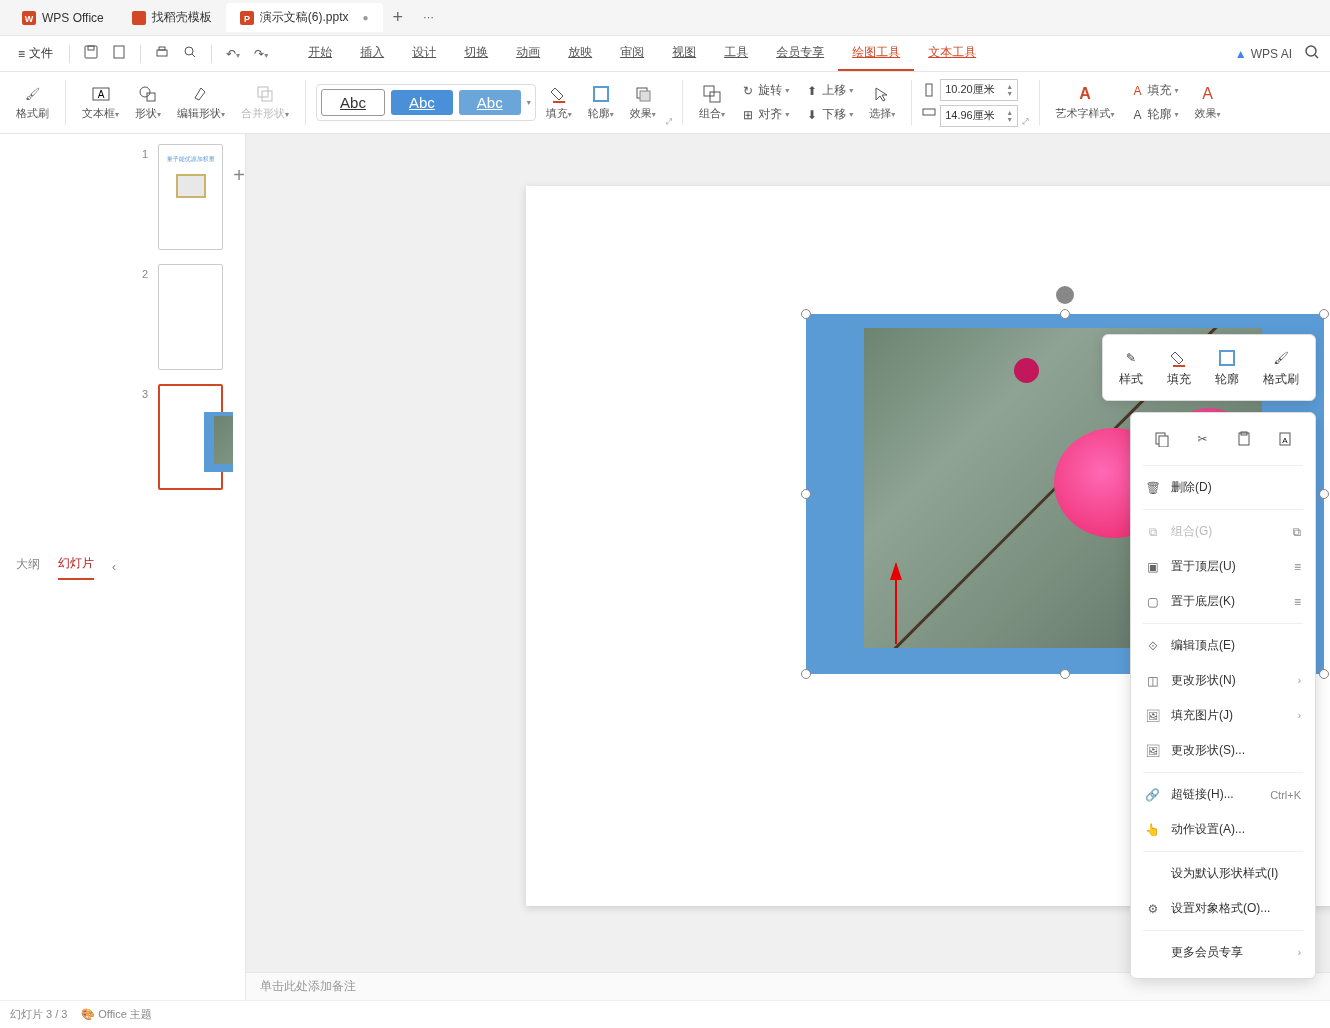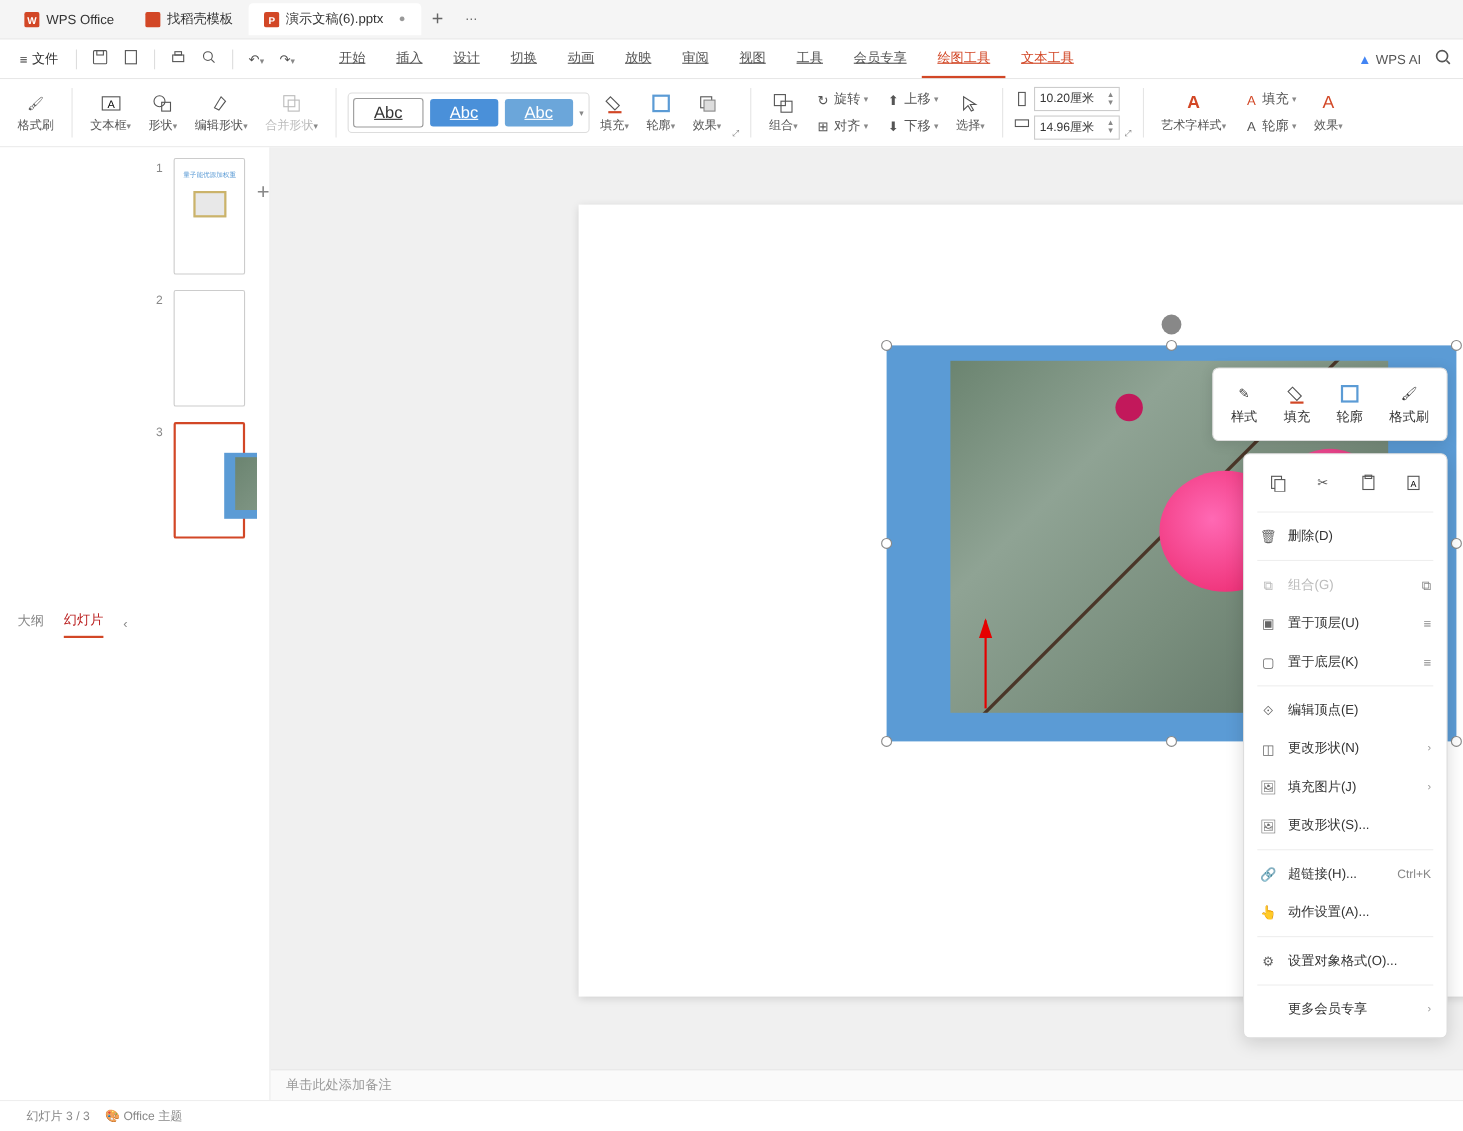--- a/index.html
+++ b/index.html
@@ -83,21 +83,21 @@
     .ctx-item.disabled .ctx-icon {color:#bbb;}
     .ctx-arrow {margin-left:auto;color:#999;font-size:10px;}
     .ctx-extra {margin-left:auto;color:#888;}
     .ctx-shortcut {margin-left:auto;color:#888;font-size:11px;}
     .ctx-sep {height:1px;background:#eee;margin:4px 12px;}
     
     
     .notes-bar {height:28px;background:#fafafa;border-top:1px solid #e5e5e5;padding:0 14px;display:flex;align-items:center;color:#999;font-size:12px;position:absolute;bottom:28px;left:246px;right:0;}
     
     
-    .status-bar {position:absolute;bottom:0;left:0;right:0;height:28px;background:#fff;border-top:1px solid #eee;display:flex;align-items:center;padding:0 24px;color:#888;font-size:11px;gap:14px;}
+    .status-bar {position:absolute;bottom:0;left:0;right:0;height:28px;background:#fff;border-top:1px solid #eee;display:flex;align-items:center;padding:0 10px;color:#888;font-size:11px;gap:14px;}
     
     
     .arrow-ann {position:absolute;pointer-events:none;}
     .arrow-ann svg {overflow:visible;}
     
     
     .mini-title {font-size:6px;color:#5b9bd5;text-align:center;margin-top:10px;}
     .mini-box {width:30px;height:24px;border:2px solid #cbb36a;margin:10px auto;background:#e8e8e8;}
     .mini-slide3 {position:absolute;left:44px;top:26px;width:100px;height:60px;background:#5b9bd5;}
     .mini-photo {position:absolute;left:10px;top:4px;width:78px;height:48px;background:linear-gradient(135deg,#6b8470,#8fa394);}
@@ -523,20 +523,24 @@
           <span class="ctx-icon">🔗</span>
           <span>超链接(H)...</span>
           <span class="ctx-shortcut">Ctrl+K</span>
         </div>
       <div class="ctx-item">
           <span class="ctx-icon">👆</span>
           <span>动作设置(A)...</span>
         </div>
       <div class="ctx-sep"></div>
       <div class="ctx-item">
+          <span class="ctx-icon"></span>
+          <span>设为默认形状样式(I)</span>
+        </div>
+      <div class="ctx-item">
           <span class="ctx-icon">⚙</span>
           <span>设置对象格式(O)...</span>
         </div>
       <div class="ctx-sep"></div>
       <div class="ctx-item">
           <span class="ctx-icon"></span>
           <span>更多会员专享</span>
           <span class="ctx-arrow">›</span>
         </div>
     </div>

